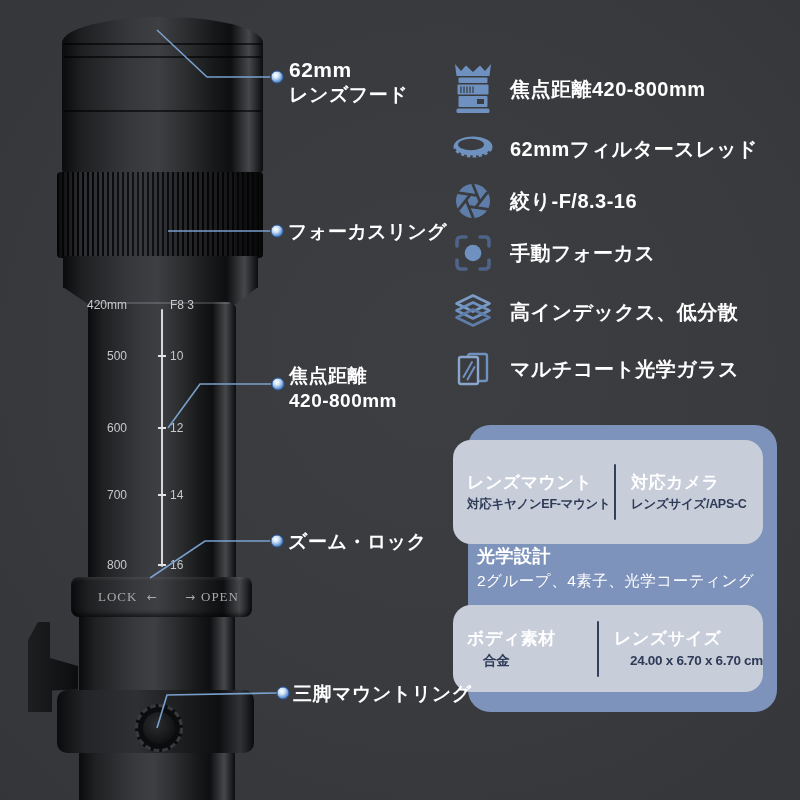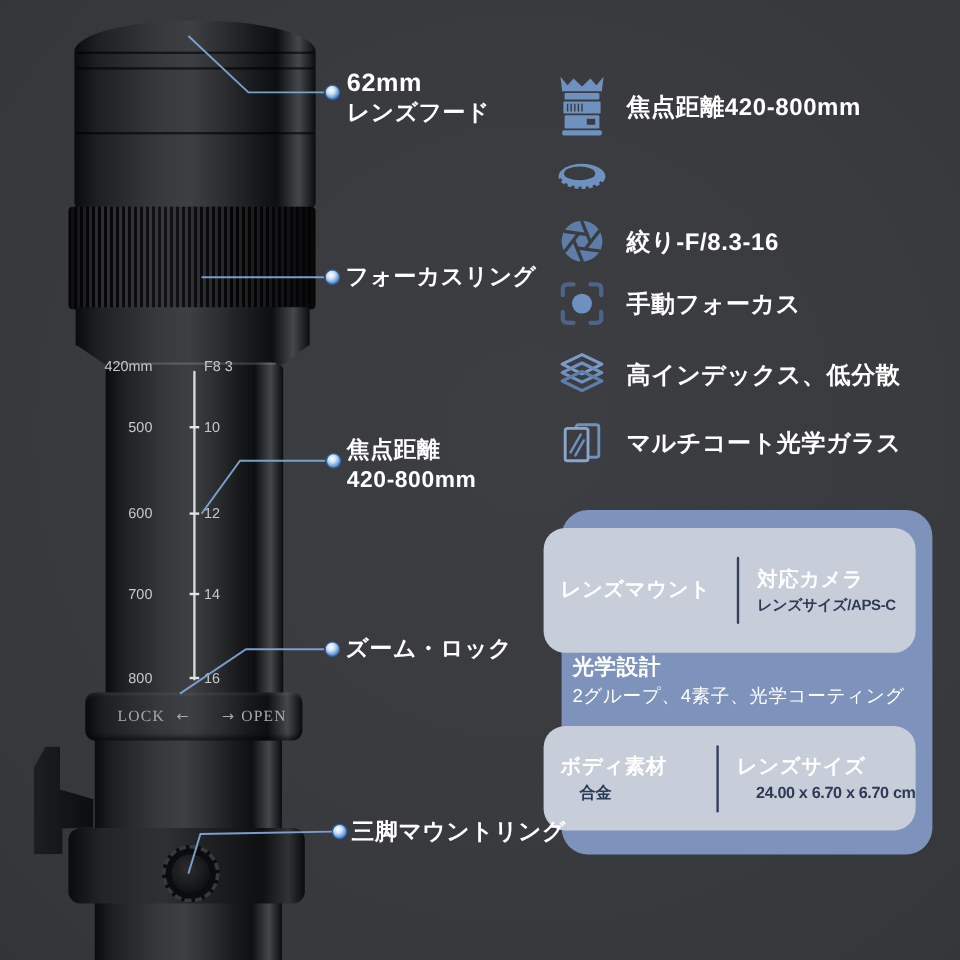--- a/index.html
+++ b/index.html
@@ -52,21 +52,21 @@
     font-family:"DejaVu Sans",sans-serif;font-size:12px;}
 
   
   .lines-svg{position:absolute;left:0;top:0;z-index:5;pointer-events:none;}
   .callout{position:absolute;z-index:6;color:#fff;font-weight:bold;}
   .co-title{display:block;font-size:19px;line-height:25px;letter-spacing:.5px;}
   .co-big{font-size:21px;}
   .co-sub{display:block;font-size:19px;line-height:25px;letter-spacing:.5px;}
 
   
-  .feature{position:absolute;left:462px;display:flex;align-items:center;gap:14px;height:52px;z-index:4;}
+  .feature{position:absolute;left:450px;display:flex;align-items:center;gap:14px;height:52px;z-index:4;}
   .f-icon{width:46px;display:flex;justify-content:center;align-items:center;flex:0 0 46px;}
   .f-label{color:#fff;font-weight:bold;font-size:20px;letter-spacing:.5px;white-space:nowrap;}
 
   
   .spec-outer{position:absolute;left:468px;top:425px;width:309px;height:287px;
     background:#7d93bc;border-radius:22px;z-index:3;}
   .spec-card{position:absolute;left:-15px;width:310px;background:#c8cdda;border-radius:18px;display:flex;}
   .card1{top:15px;height:104px;}
   .card2{top:180px;height:87px;}
   .spec-col1{width:147px;padding:0 0 0 14px;display:flex;flex-direction:column;justify-content:center;}
@@ -199,20 +199,21 @@
   </div>
 
   <div class="feature" style="top:123px">
     <span class="f-icon">
       <svg width="44" height="36" viewBox="0 0 44 36">
         <ellipse cx="22" cy="16" rx="19.5" ry="10.5" fill="#6f91bf"></ellipse>
         <ellipse cx="20" cy="13.5" rx="13" ry="5.8" fill="#3a3c40"></ellipse>
         <path d="M3.5 18 A 19 10 0 0 0 40.5 18" fill="none" stroke="#3a3c40" stroke-width="2.2" stroke-dasharray="2.6 3.4"></path>
       </svg>
     </span>
+    <span class="f-label">62mmフィルタースレッド</span>
   </div>
 
   <div class="feature" style="top:175px">
     <span class="f-icon">
       <svg width="40" height="40" viewBox="0 0 40 40">
         <circle cx="20" cy="20" r="17" fill="#5e7ea9"></circle>
         <g stroke="#3a3c40" stroke-width="2.8" stroke-linecap="round">
           <path d="M20 3.8 L26.6 20"></path>
           <path d="M20 3.8 L26.6 20" transform="rotate(60 20 20)"></path>
           <path d="M20 3.8 L26.6 20" transform="rotate(120 20 20)"></path>
@@ -262,20 +263,21 @@
         <path d="M14.5 30.5 L21.5 18" stroke="#6f91bf" stroke-width="2" stroke-linecap="round"></path>
       </svg>
     </span>
     <span class="f-label">マルチコート光学ガラス</span>
   </div>
 
   <div class="spec-outer">
     <div class="spec-card card1">
       <div class="spec-col1">
         <div class="spec-h">レンズマウント</div>
+        <div class="spec-v">対応キヤノンEF-マウント</div>
       </div>
       <div class="spec-div"></div>
       <div class="spec-col2">
         <div class="spec-h">対応カメラ</div>
         <div class="spec-v">レンズサイズ/APS-C</div>
       </div>
     </div>
 
     <div class="spec-mid">
       <div class="spec-h">光学設計</div>

